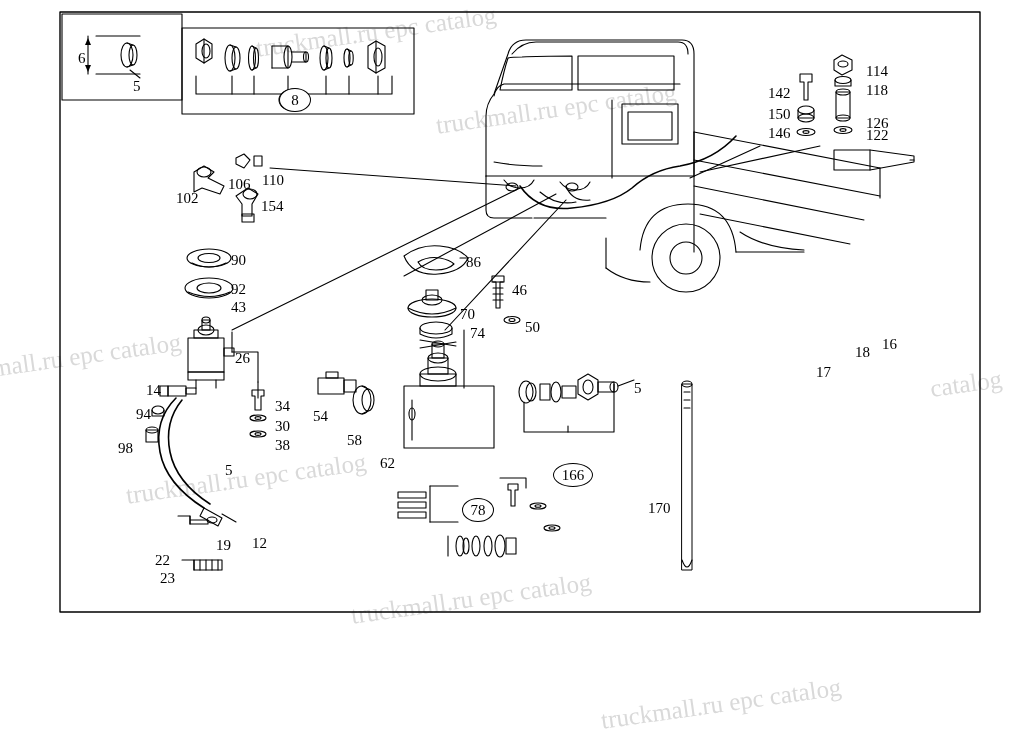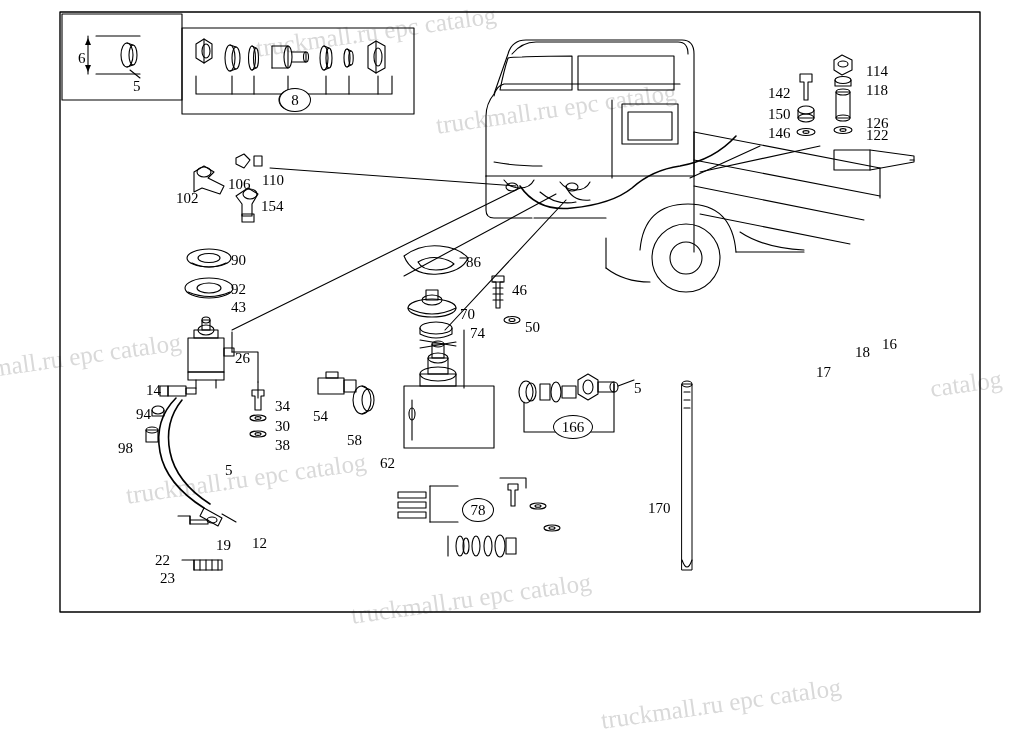--- a/index.html
+++ b/index.html
@@ -46,20 +46,21 @@
     border: 1.4px solid #000;
     border-radius: 50%;
     width: 30px;
     height: 22px;
     line-height: 22px;
     text-align: center;
     background: #fff;
   }
   .label.circled.wide {
     width: 38px;
+    margin-top: 48px;
   }
   .brand {
     position: absolute;
     right: 8px;
     bottom: 6px;
     width: 180px;
     height: 78px;
   }
   .brand-text {
     position: absolute;

